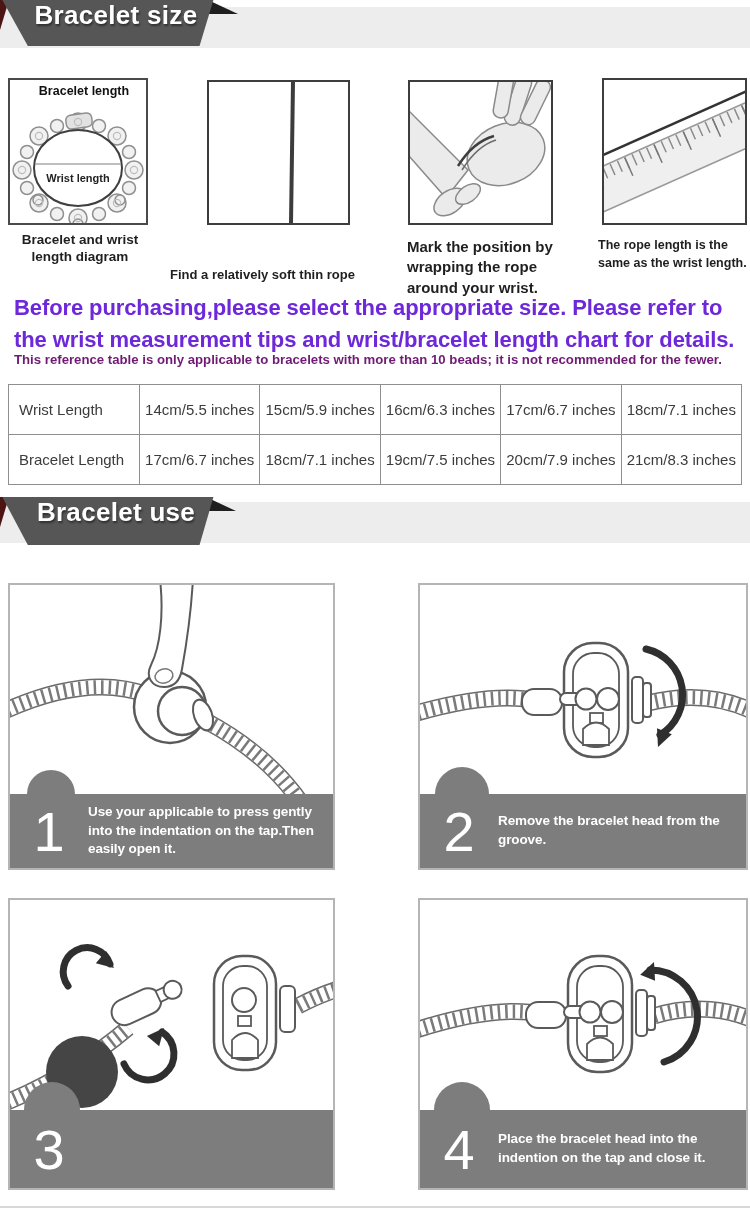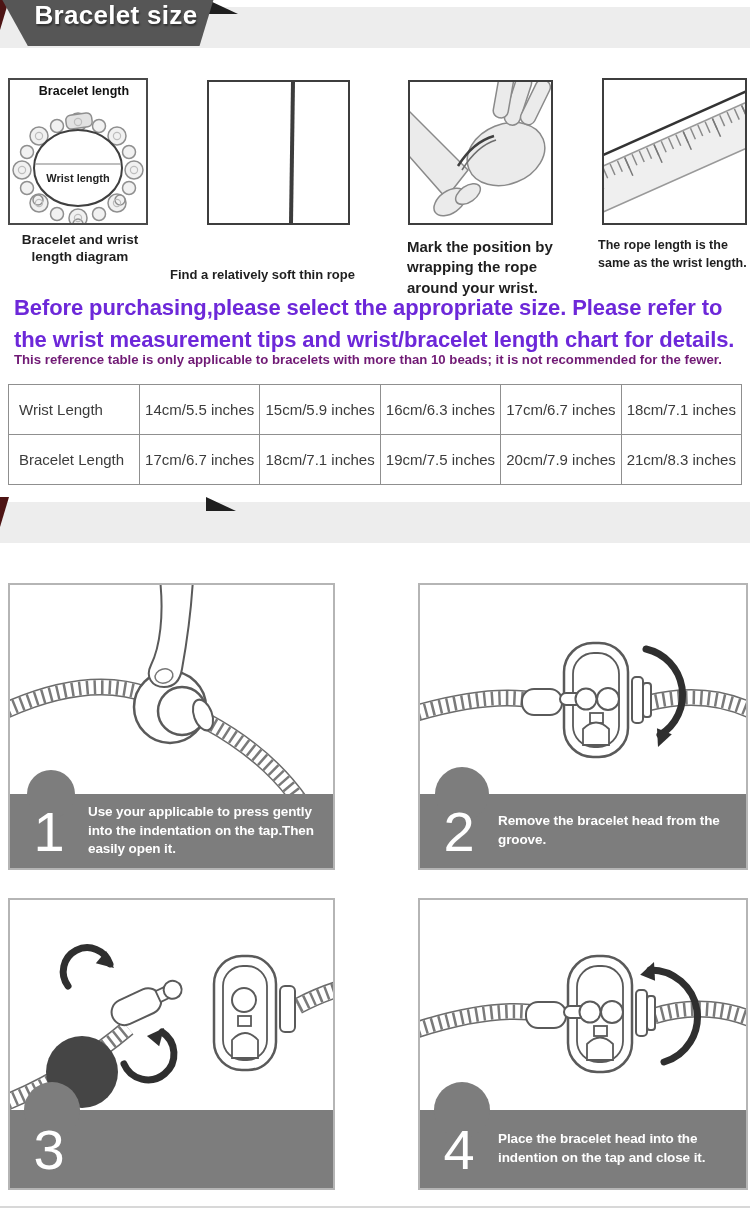--- a/index.html
+++ b/index.html
@@ -159,20 +159,23 @@
       <td>19cm/7.5 inches</td>
       <td>20cm/7.9 inches</td>
       <td>21cm/8.3 inches</td>
     </tr>
   </tbody>
     </table>
 
   <div class="strip" style="top:502px;"></div>
   <div class="accent-tri" style="left:0;top:497px;"></div>
   <div class="banner-fold" style="left:206px;top:497px;"></div>
+  <div class="banner" style="top:497px;height:48px;">
+    <span>Bracelet use</span>
+  </div>
 
   <div class="panel" style="left:8px;top:583px;width:327px;height:287px;">
     <svg width="323" height="213" viewBox="0 0 323 213">
       <g fill="none">
         <path d="M -10 128 C 50 100 100 96 138 110" stroke="#6b6b6b" stroke-width="17"></path>
         <path d="M -10 128 C 50 100 100 96 138 110" stroke="#fff" stroke-width="14"></path>
         <path d="M -10 128 C 50 100 100 96 138 110" stroke="#7a7a7a" stroke-width="14" stroke-dasharray="2.5 5"></path>
         <path d="M 196 136 C 250 165 290 205 312 255" stroke="#6b6b6b" stroke-width="17"></path>
         <path d="M 196 136 C 250 165 290 205 312 255" stroke="#fff" stroke-width="14"></path>
         <path d="M 196 136 C 250 165 290 205 312 255" stroke="#7a7a7a" stroke-width="14" stroke-dasharray="2.5 5"></path>

